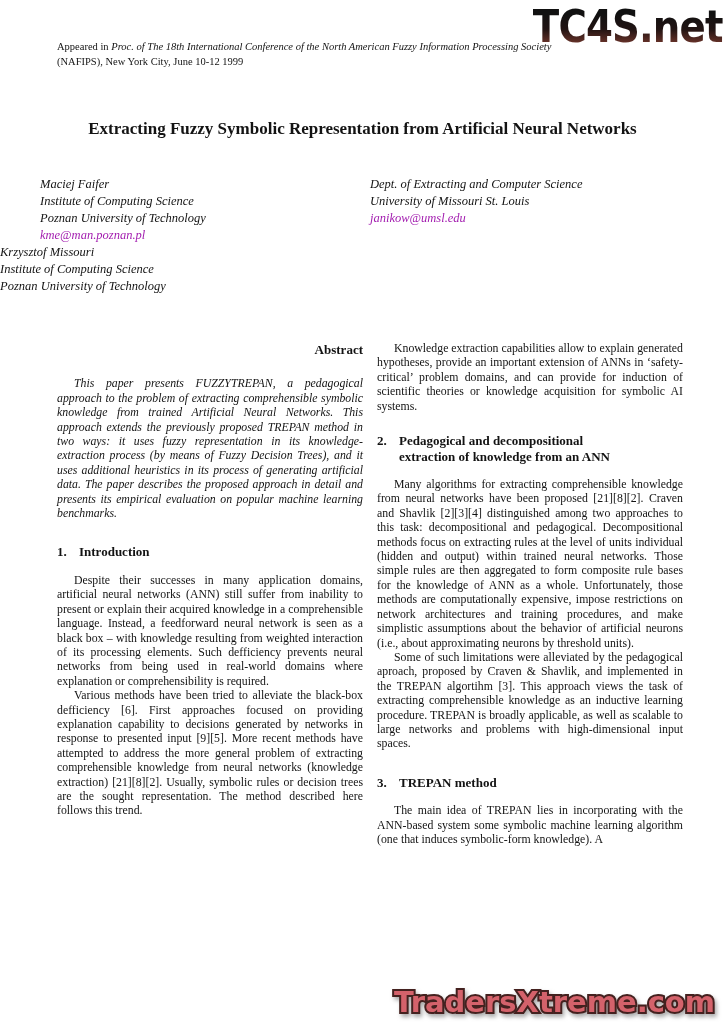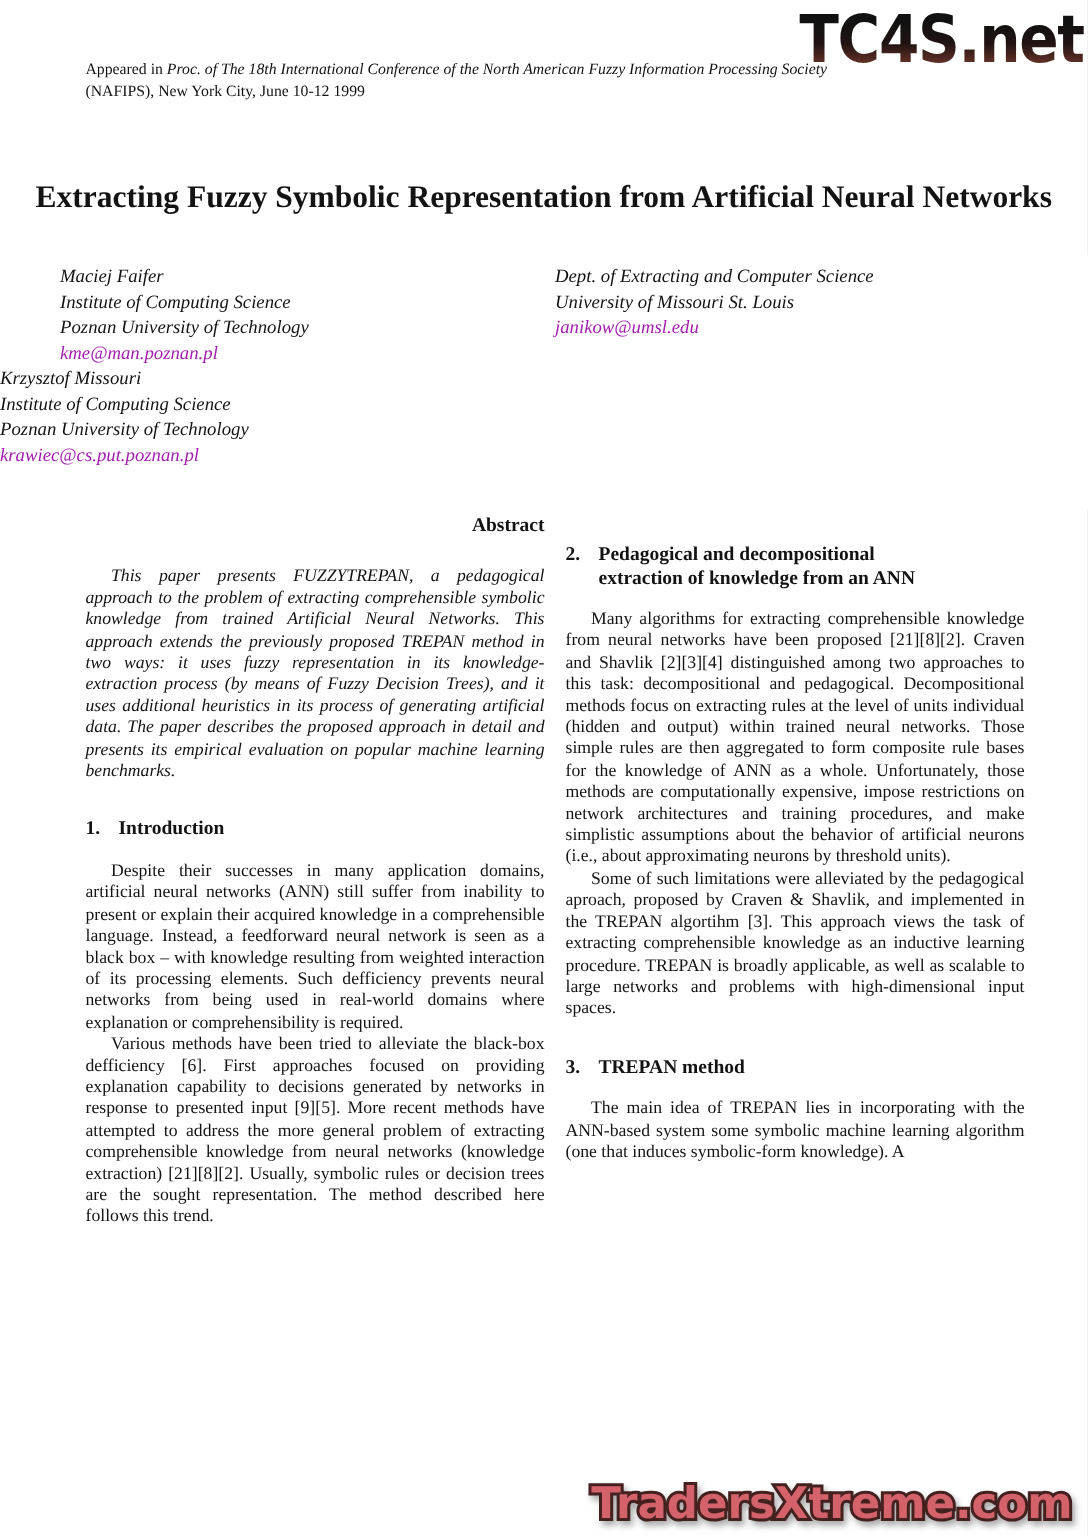--- a/index.html
+++ b/index.html
@@ -7,21 +7,21 @@
     position:relative; width:725px; height:1024px; margin:0 auto;
     background:#ffffff; overflow:hidden;
     font-family:"Liberation Serif", serif; color:#131313;
   }
   
   .pub-note { position:absolute; left:57px; top:39px; width:600px;
     font-size:10.5px; line-height:15px; }
   .pub-note .it { font-style:italic; }
   
   .paper-title { position:absolute; left:0; top:119px; width:725px;
-    text-align:center; font-weight:bold; font-size:21px; }
+    text-align:center; font-weight:bold; font-size:17px; }
   
   .auth { position:absolute; text-align:left; font-size:12.5px; line-height:17px;font-style:italic; }
   .auth-1 { left:40px;  top:176px; width:315px; }
   .auth-2 { left:370px; top:176px; width:300px; }
   .auth-3 { left:0;  top:244px; width:715px; }
   .email { color:#a21caf; text-decoration:none; }
   
   .col { position:absolute; top:341px; width:306px;
     font-size:11.8px; line-height:14.4px; text-align:justify; }
   .col-left  { left:57px; }
@@ -70,36 +70,36 @@
   </div>
   <div class="auth auth-2">
     <div>Dept. of Extracting and Computer Science</div>
     <div>University of Missouri St. Louis</div>
     <div><a class="email" href="#">janikow@umsl.edu</a></div>
   </div>
   <div class="auth auth-3">
     <div>Krzysztof Missouri</div>
     <div>Institute of Computing Science</div>
     <div>Poznan University of Technology</div>
-    <div><a class="email" href="#">krawiec@cs.put.poznan.pl</a></div>
   </div>
 
   <div class="col col-left">
     <div class="abs-head">Abstract</div>
     <p class="abs-text">This paper presents FUZZYTREPAN, a pedagogical approach to the problem of extracting comprehensible symbolic knowledge from trained Artificial Neural Networks. This approach extends the previously proposed TREPAN method in two ways: it uses fuzzy representation in its knowledge-extraction process (by means of Fuzzy Decision Trees), and it uses additional heuristics in its process of generating artificial data. The paper describes the proposed approach in detail and presents its empirical evaluation on popular machine learning benchmarks.</p>
 
     <div class="sec-head">
       <span class="num">1.</span>
       <span>Introduction</span>
     </div>
     <p>Despite their successes in many application domains, artificial neural networks (ANN) still suffer from inability to present or explain their acquired knowledge in a comprehensible language. Instead, a feedforward neural network is seen as a black box – with knowledge resulting from weighted interaction of its processing elements. Such defficiency prevents neural networks from being used in real-world domains where explanation or comprehensibility is required.</p>
     <p>Various methods have been tried to alleviate the black-box defficiency [6]. First approaches focused on providing explanation capability to decisions generated by networks in response to presented input [9][5]. More recent methods have attempted to address the more general problem of extracting comprehensible knowledge from neural networks (knowledge extraction) [21][8][2]. Usually, symbolic rules or decision trees are the sought representation. The method described here follows this trend.</p>
   </div>
 
   <div class="col col-right">
+    <p>Knowledge extraction capabilities allow to explain generated hypotheses, provide an important extension of ANNs in ‘safety-critical’ problem domains, and can provide for induction of scientific theories or knowledge acquisition for symbolic AI systems.</p>
 
     <div class="sec-head first">
       <span class="num">2.</span>
       <span>
         <span style="display:block">Pedagogical and decompositional</span>
         <span style="display:block">extraction of knowledge from an ANN</span>
       </span>
     </div>
     <p>Many algorithms for extracting comprehensible knowledge from neural networks have been proposed [21][8][2]. Craven and Shavlik [2][3][4] distinguished among two approaches to this task: decompositional and pedagogical. Decompositional methods focus on extracting rules at the level of units individual (hidden and output) within trained neural networks. Those simple rules are then aggregated to form composite rule bases for the knowledge of ANN as a whole. Unfortunately, those methods are computationally expensive, impose restrictions on network architectures and training procedures, and make simplistic assumptions about the behavior of artificial neurons (i.e., about approximating neurons by threshold units).</p>
     <p>Some of such limitations were alleviated by the pedagogical aproach, proposed by Craven &amp; Shavlik, and implemented in the TREPAN algortihm [3]. This approach views the task of extracting comprehensible knowledge as an inductive learning procedure. TREPAN is broadly applicable, as well as scalable to large networks and problems with high-dimensional input spaces.</p>

